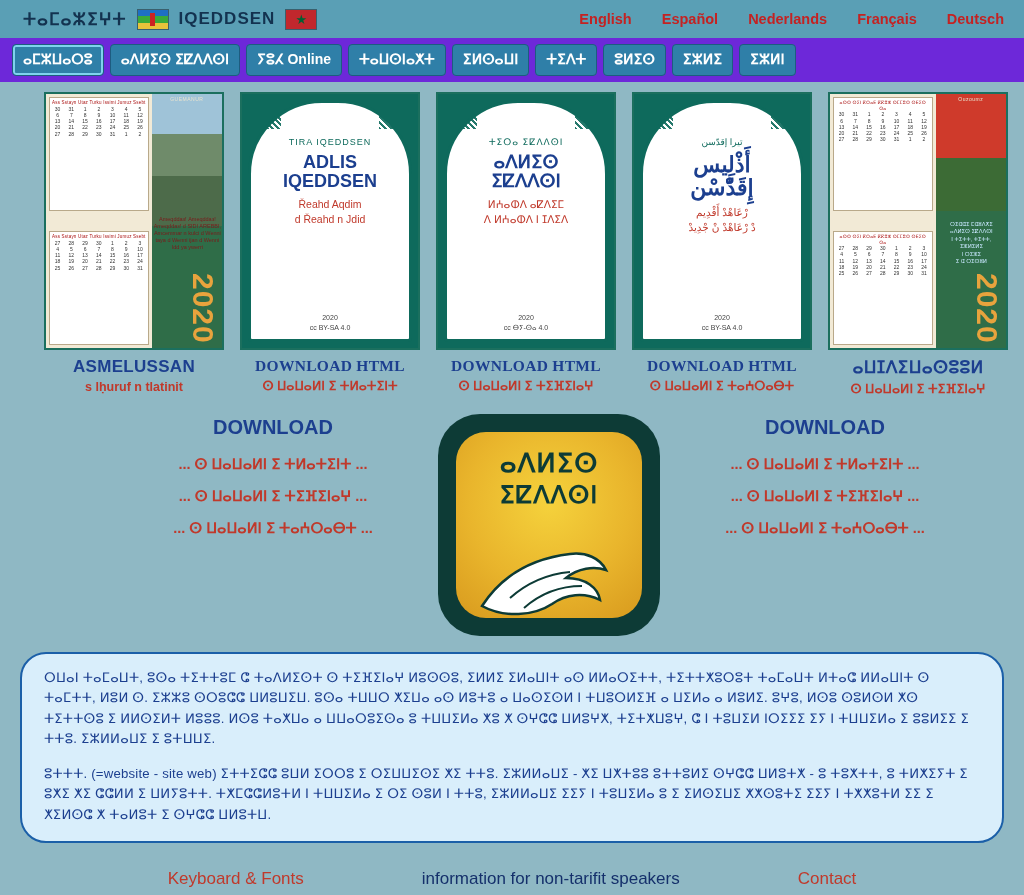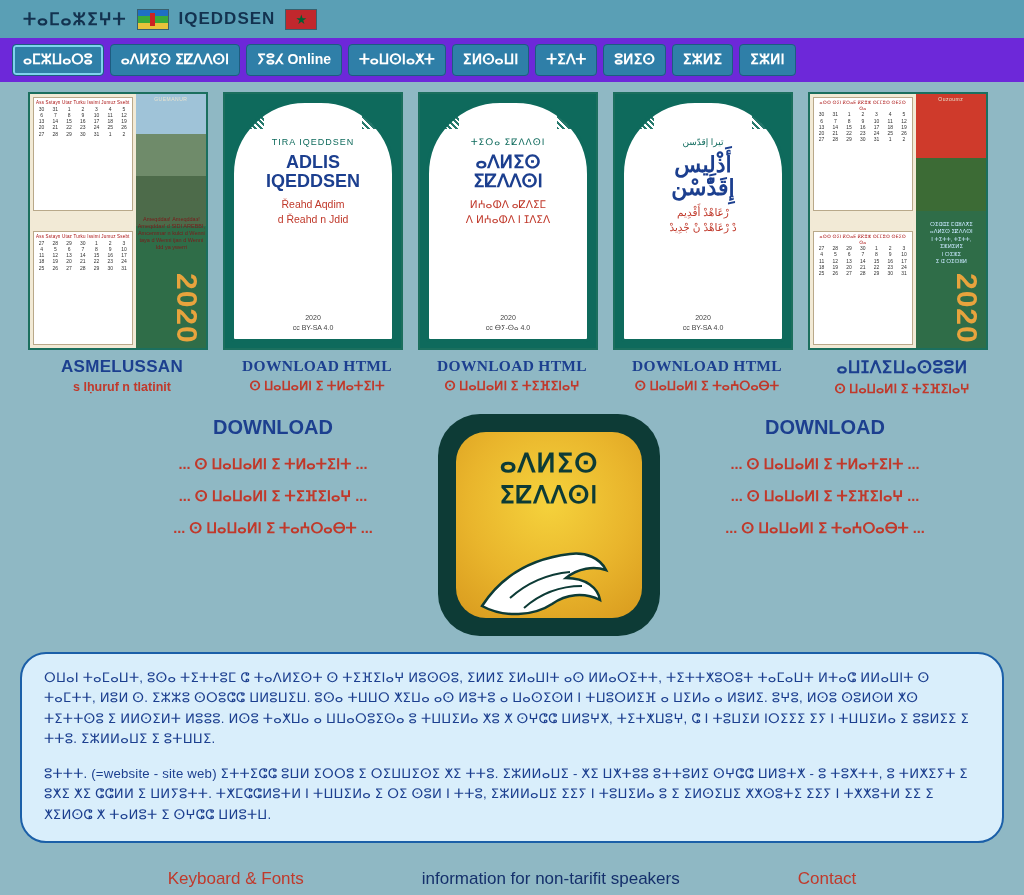--- a/index.html
+++ b/index.html
@@ -115,20 +115,21 @@
   }
   #books {
     display: flex;
     justify-content: space-between;
     padding: 0 28px;
     box-sizing: border-box;
   }
   .book {
     width: 188px;
     text-align: center;
+    margin-left: 16px;
   }
   .cover {
     width: 180px;
     height: 258px;
     border: 2px solid #1b6f5e;
     box-sizing: border-box;
     position: relative;
     overflow: hidden;
   }
   
@@ -412,20 +413,27 @@
 </style>
 </head>
 <body>
 
 <div id="topbar">
   <div id="brand">
     <span class="tfng">ⵜⴰⵎⴰⵣⵉⵖⵜ</span>
     <span class="flag flag-amazigh"></span>
     <span class="sitename">IQEDDSEN</span>
     <span class="flag flag-morocco"></span>
+  </div>
+  <div id="langs">
+    <a>English</a>
+    <a>Español</a>
+    <a>Nederlands</a>
+    <a>Français</a>
+    <a>Deutsch</a>
   </div>
 </div>
 
 <div id="navbar">
   <div class="tab active">ⴰⵎⵣⵡⴰⵔⵓ</div>
   <div class="tab">ⴰⴷⵍⵉⵙ ⵉⵇⴷⴷⵙⵏ</div>
   <div class="tab">ⵢⵓⵃ Online</div>
   <div class="tab">ⵜⴰⵡⵙⵏⴰⵅⵜ</div>
   <div class="tab">ⵉⵍⵙⴰⵡⵏ</div>
   <div class="tab">ⵜⵉⴷⵜ</div>

